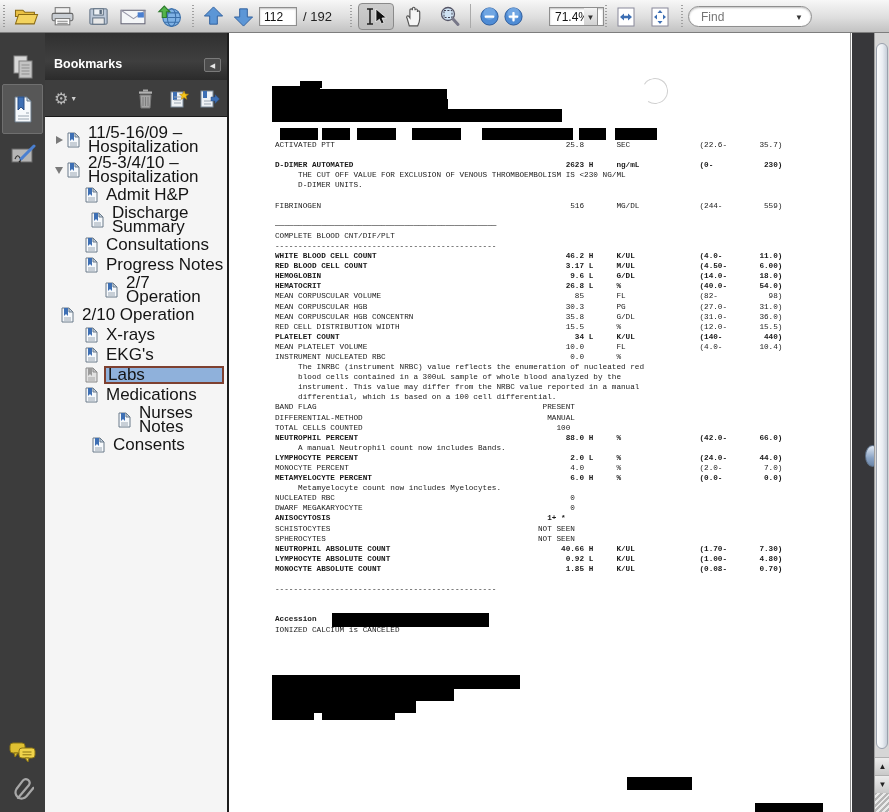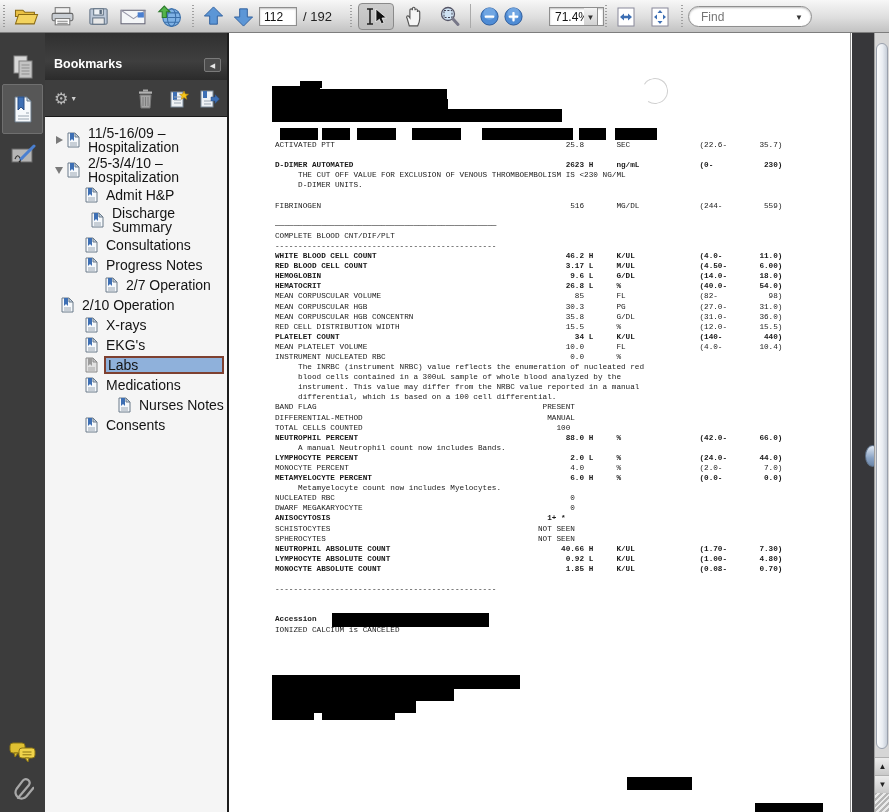--- a/index.html
+++ b/index.html
@@ -43,21 +43,21 @@
   .panel-title-text{color:#fff;font-weight:bold;font-size:12.5px;margin:0 0 9px 9px;}
   .collapse-btn{position:absolute;right:7px;bottom:8px;width:17px;height:14px;background:#4c4c4c;
     border:1px solid #7a7a7a;border-radius:2px;color:#e8e8e8;font-size:7px;text-align:center;padding-top:3px;}
   .panel-tools{position:absolute;left:0;top:47px;width:100%;height:37px;background:#3e3e3e;
     border-bottom:1px solid #191919;}
   .ptool{position:absolute;top:6px;height:25px;display:flex;align-items:center;}
   .gear-glyph{font-size:16px;color:#b9b9b9;line-height:1;}
   .caret-sm{font-size:7px;color:#cfcfcf;margin-left:2px;}
   .panel-list{position:absolute;left:0;top:84px;width:100%;height:695px;background:#f5f5f5;
     padding-top:8px;overflow:hidden;}
-  .tree-row{display:flex;align-items:center;min-height:20px;font-size:14px;color:#141414;}
+  .tree-row{display:flex;align-items:center;min-height:20px;font-size:17px;color:#141414;}
   .tree-row .twisty{width:16px;display:flex;align-items:center;justify-content:center;flex:none;}
   .tri-r{width:0;height:0;border-left:7px solid #7a7a7a;border-top:4.5px solid transparent;border-bottom:4.5px solid transparent;}
   .tri-d{width:0;height:0;border-top:7px solid #7a7a7a;border-left:4.5px solid transparent;border-right:4.5px solid transparent;}
   .tree-ico{flex:none;margin-right:6px;display:flex;}
   .tree-label{line-height:14px;padding:1px 2px;}
   .tree-label.sel{background:#8fb1db;border:2px solid #7e4030;flex:1;margin-right:4px;padding:0 2px;}
 
   .splitter{position:absolute;left:227px;top:33px;width:2px;height:779px;background:#1d1d1d;}
   .grip-dots{position:absolute;width:2px;
     background:repeating-linear-gradient(to bottom,#8c8c8c 0 1px,transparent 1px 4px);}
@@ -442,21 +442,21 @@
           <span class="tree-ico">
             <svg width="13" height="16" viewBox="0 0 13 16">
               <path d="M1 1 h7 l4 4 v10 H1 z" fill="#f6f9fc" stroke="#6a7a8a"></path>
               <path d="M8 1 l4 4 h-4 z" fill="#c3d2e0" stroke="#6a7a8a"></path>
               <path d="M3 1 h4 v8 l-2 -2 -2 2 z" fill="#3d6fb4"></path>
               <path d="M3 11 h7 M3 13 h7" stroke="#9aa6b2"></path>
             </svg>
           </span>
           <span class="tree-label">Nurses Notes</span>
         </div>
-        <div class="tree-row" style="padding-left: 24px;">
+        <div class="tree-row" style="padding-left: 31px;">
           <span class="twisty"></span>
           <span class="tree-ico">
             <svg width="13" height="16" viewBox="0 0 13 16">
               <path d="M1 1 h7 l4 4 v10 H1 z" fill="#f6f9fc" stroke="#6a7a8a"></path>
               <path d="M8 1 l4 4 h-4 z" fill="#c3d2e0" stroke="#6a7a8a"></path>
               <path d="M3 1 h4 v8 l-2 -2 -2 2 z" fill="#3d6fb4"></path>
               <path d="M3 11 h7 M3 13 h7" stroke="#9aa6b2"></path>
             </svg>
           </span>
           <span class="tree-label">Consents</span>

